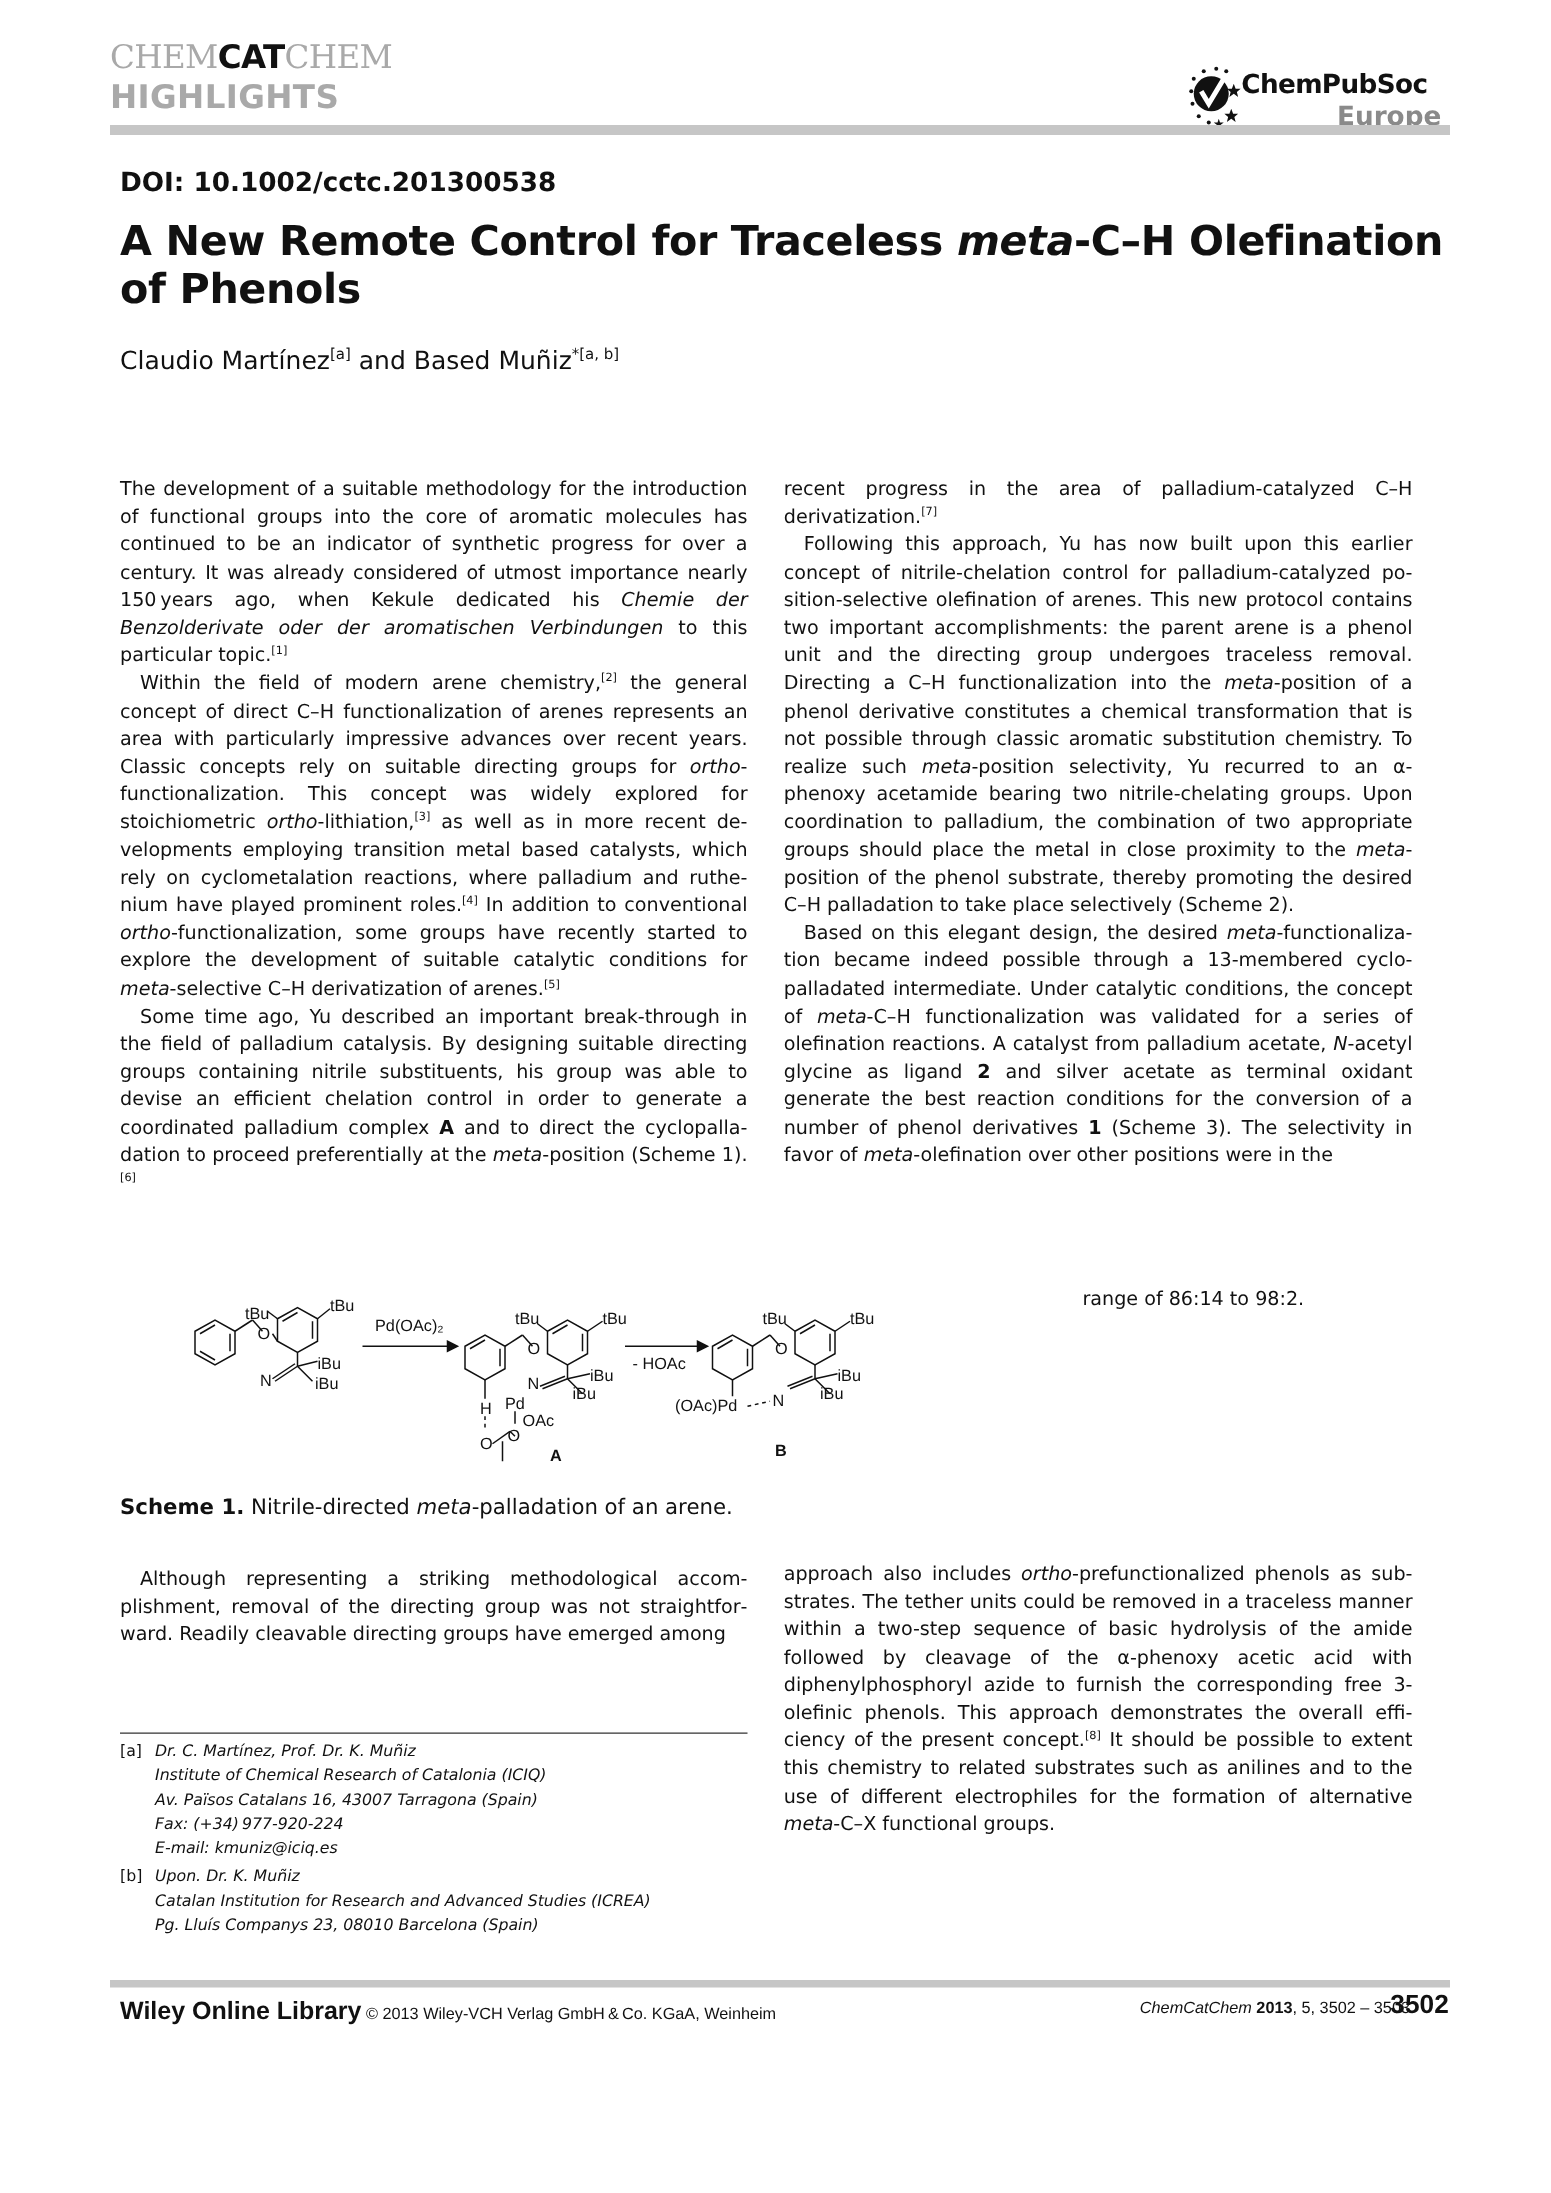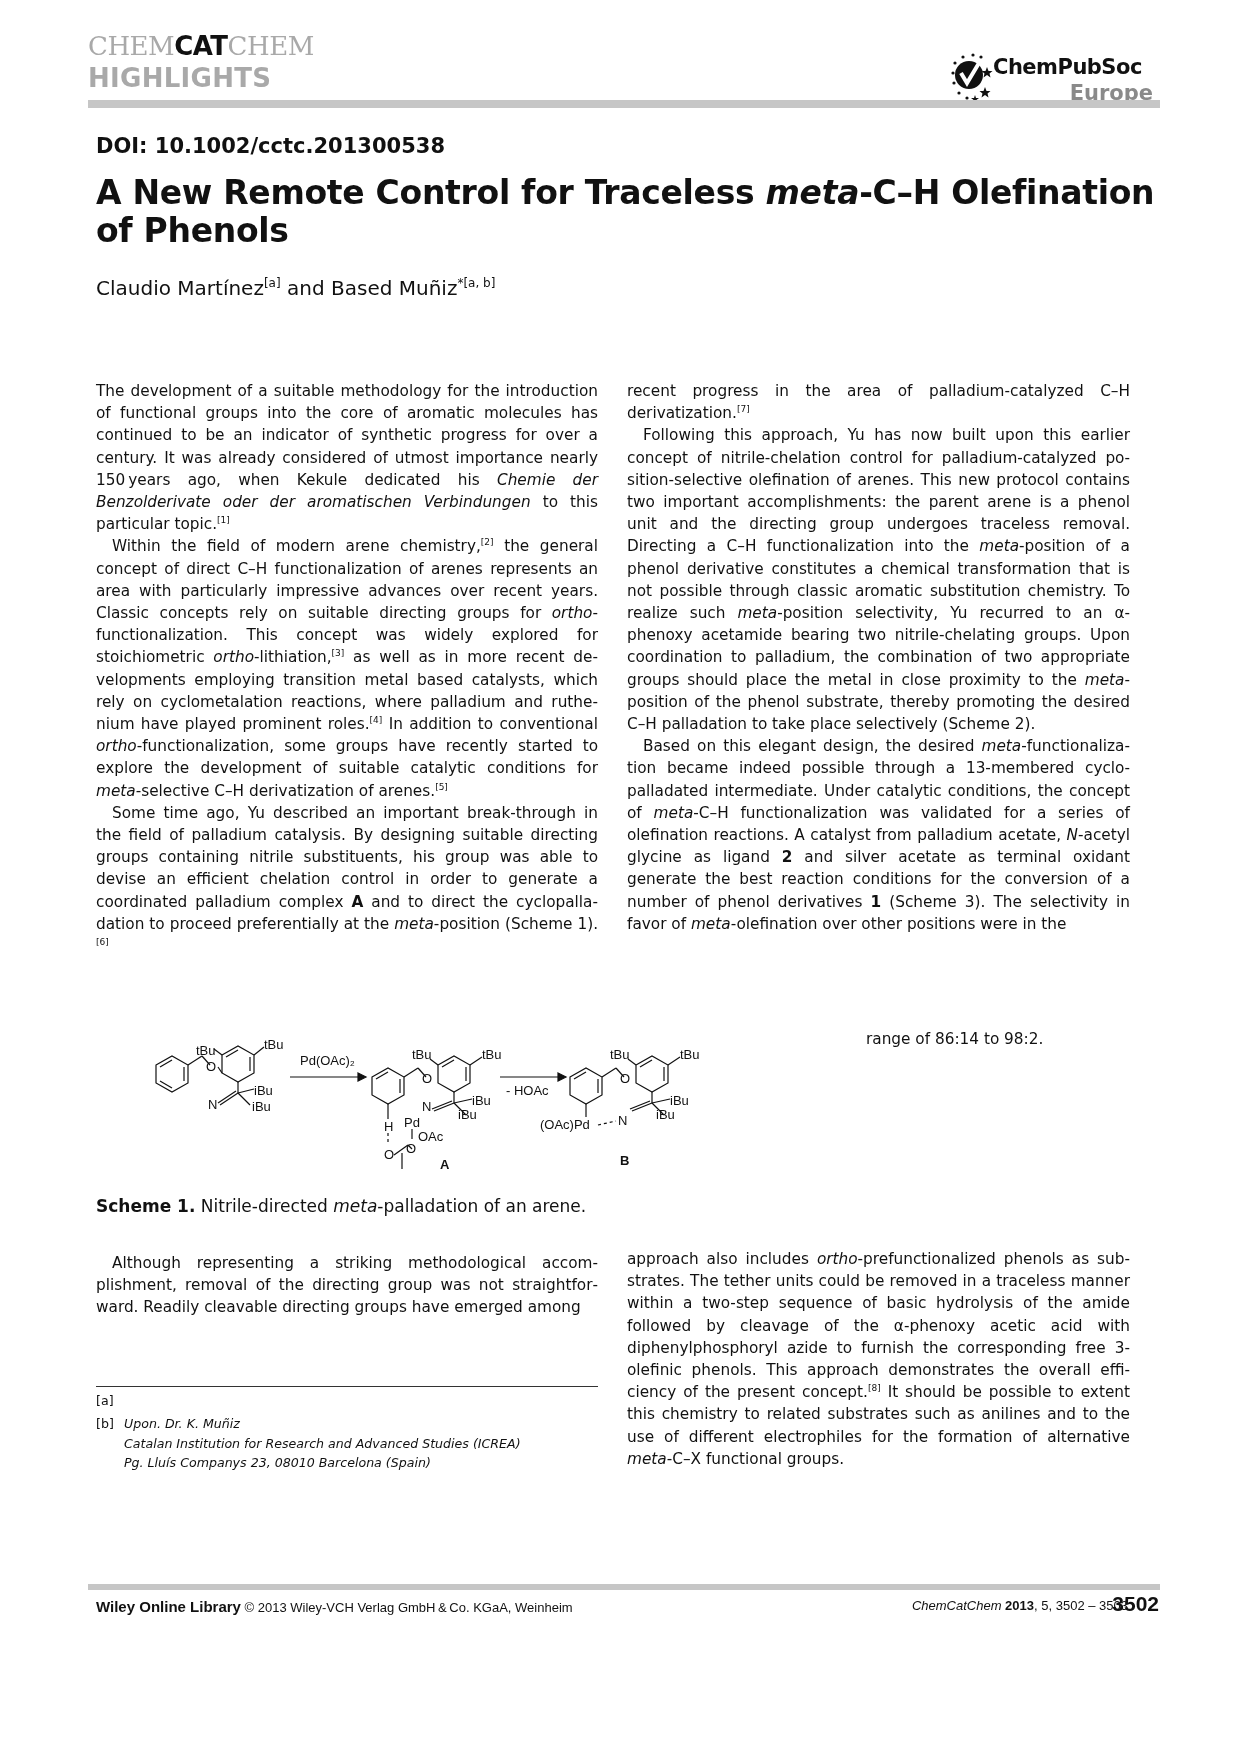--- a/index.html
+++ b/index.html
@@ -35,21 +35,21 @@
   
   .fnrule { left:96px; top:1386px; width:502px; height:1px; background:#333; }
   .fn { left:96px; top:1391px; width:520px; font-size:12.6px; line-height:19.3px; }
   .fn .row { display:flex; }
   .fn .tag { width:28px; flex:none; }
   .fn .body { font-style:italic; }
   .fn .gap { height:4px; }
   
   .botbar { left:88px; top:1584px; width:1072px; height:6px; background:#c6c6c6; }
   .footer-left { left:96px; top:1598px; font-size:13px; font-family:"Liberation Sans", sans-serif; }
-  .footer-left b { font-size:15px; }
+  .footer-left b { font-size:20px; }
   .footer-right { right:113px; top:1598px; font-size:13px; font-family:"Liberation Sans", sans-serif; }
   .pagenum { right:82px; top:1592px; font-size:21px; font-weight:bold; font-family:"Liberation Sans", sans-serif; }
 </style>
 </head>
 <body>
 
 <div class="abs journal"><span>CHEM</span><span class="cat">CAT</span><span>CHEM</span></div>
 <div class="abs highlights">HIGHLIGHTS</div>
 
 <div class="abs logo">
@@ -204,20 +204,27 @@
 </div>
 
 <div class="abs col right-low">
   <p><span>approach also includes </span><i>ortho</i><span>-prefunctionalized phenols as sub­strates. The tether units could be removed in a traceless manner within a two-step sequence of basic hydrolysis of the amide followed by cleavage of the α-phenoxy acetic acid with diphenylphosphoryl azide to furnish the corresponding free 3-olefinic phenols. This approach demonstrates the overall effi­ciency of the present concept.</span><sup>[8]</sup><span> It should be possible to extent this chemistry to related substrates such as anilines and to the use of different electrophiles for the formation of alternative </span><i>meta</i><span>-C–X functional groups.</span></p>
 </div>
 
 <div class="abs fnrule"></div>
 <div class="abs fn">
   <div class="row">
     <span class="tag">[a]</span>
+    <div class="body">
+      <div>Dr. C. Martínez, Prof. Dr. K. Muñiz</div>
+      <div>Institute of Chemical Research of Catalonia (ICIQ)</div>
+      <div>Av. Països Catalans 16, 43007 Tarragona (Spain)</div>
+      <div>Fax: (+34) 977-920-224</div>
+      <div>E-mail: kmuniz@iciq.es</div>
+    </div>
   </div>
   <div class="gap"></div>
   <div class="row">
     <span class="tag">[b]</span>
     <div class="body">
       <div>Upon. Dr. K. Muñiz</div>
       <div>Catalan Institution for Research and Advanced Studies (ICREA)</div>
       <div>Pg. Lluís Companys 23, 08010 Barcelona (Spain)</div>
     </div>
   </div>

